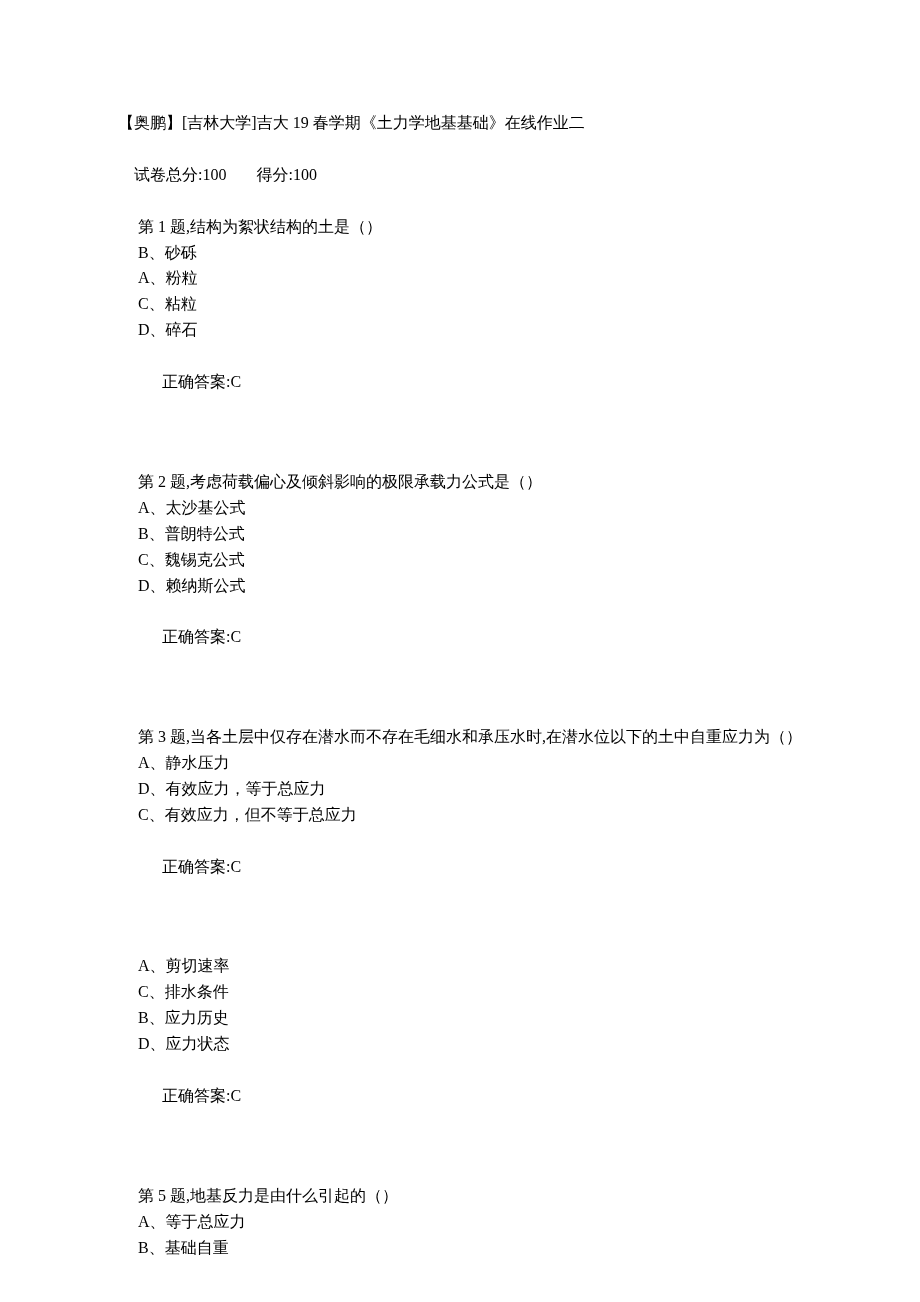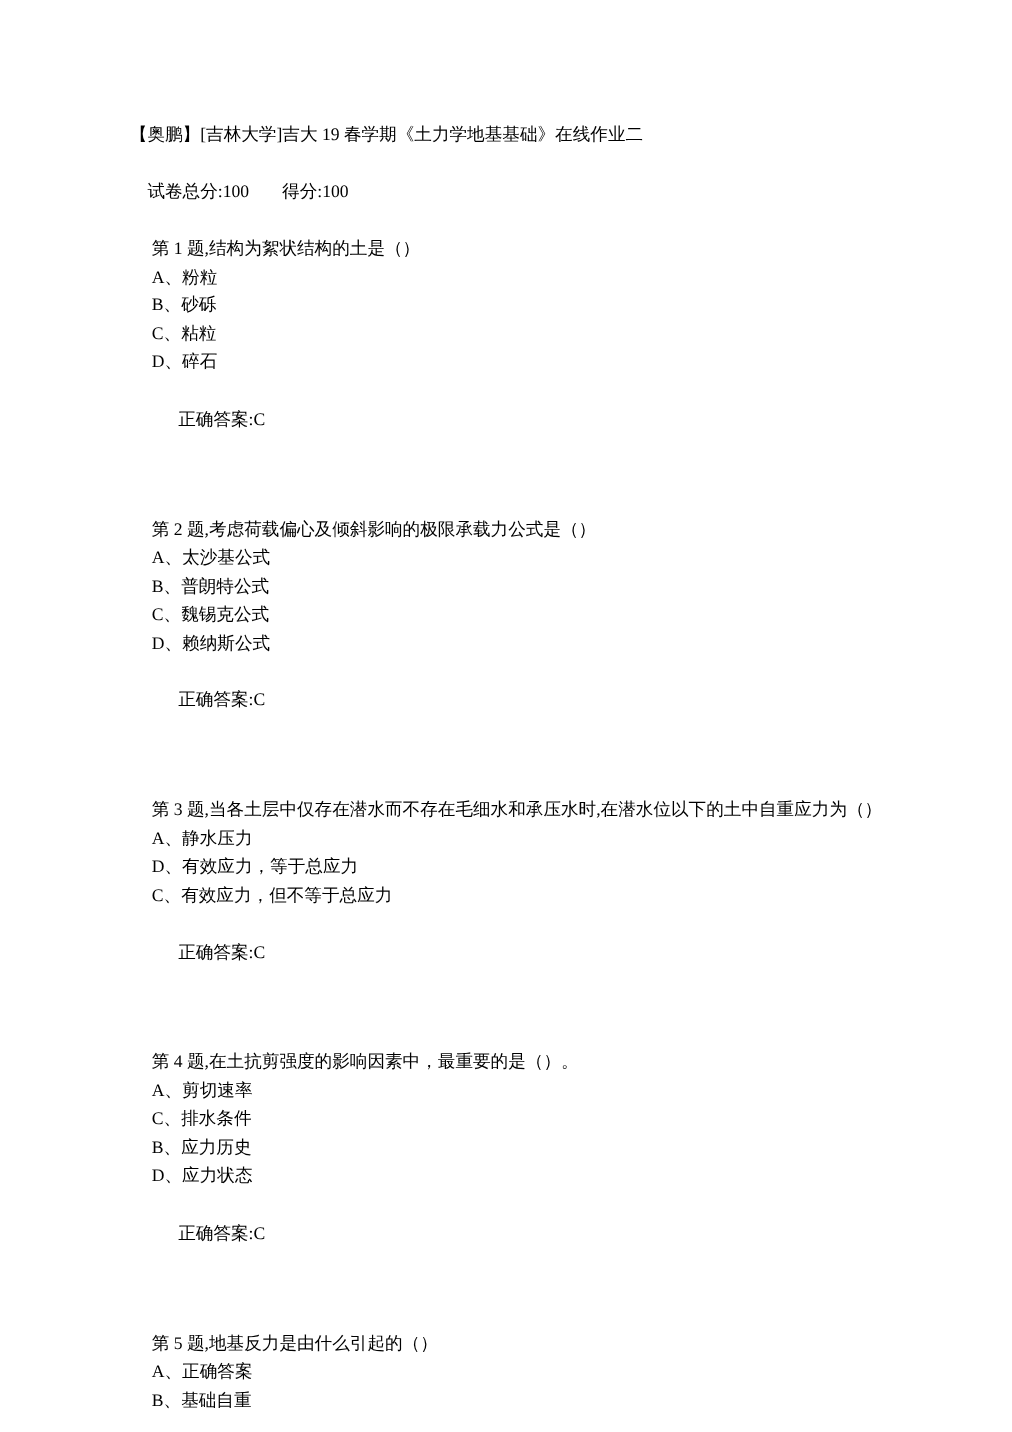--- a/index.html
+++ b/index.html
@@ -35,22 +35,22 @@
 
 <div class="page">
 
   <div class="line">【奥鹏】[吉林大学]吉大 19 春学期《土力学地基基础》在线作业二</div>
   <div class="line score-line">
     <span>试卷总分:100</span><span class="sep"></span><span>得分:100</span>
   </div>
 
   <div class="block" style="margin-top:0;">
     <div class="line">第 1 题,结构为絮状结构的土是（）</div>
+    <div class="line">B、砂砾</div>
     <div class="line">A、粉粒</div>
-    <div class="line">B、砂砾</div>
     <div class="line">C、粘粒</div>
     <div class="line">D、碎石</div>
     <div class="line">
       <span>正确答案:</span><span>C</span>
     </div>
   </div>
 
   <div class="block">
     <div class="line">第 2 题,考虑荷载偏心及倾斜影响的极限承载力公式是（）</div>
     <div class="line">A、太沙基公式</div>
@@ -66,30 +66,29 @@
     <div class="line">第 3 题,当各土层中仅存在潜水而不存在毛细水和承压水时,在潜水位以下的土中自重应力为（）</div>
     <div class="line">A、静水压力</div>
     <div class="line">D、有效应力，等于总应力</div>
     <div class="line">C、有效应力，但不等于总应力</div>
     <div class="line">
       <span>正确答案:</span><span>C</span>
     </div>
   </div>
 
   <div class="block">
-    <div class="line">第 4 题,在土抗剪强度的影响因素中，最重要的是（）。</div>
     <div class="line">A、剪切速率</div>
     <div class="line">C、排水条件</div>
     <div class="line">B、应力历史</div>
     <div class="line">D、应力状态</div>
     <div class="line">
       <span>正确答案:</span><span>C</span>
     </div>
   </div>
 
   <div class="block">
     <div class="line">第 5 题,地基反力是由什么引起的（）</div>
-    <div class="line">A、正确答案</div>
+    <div class="line">A、等于总应力</div>
     <div class="line">B、基础自重</div>
 
   </div>
 
 </div>
 
 </body></html>

